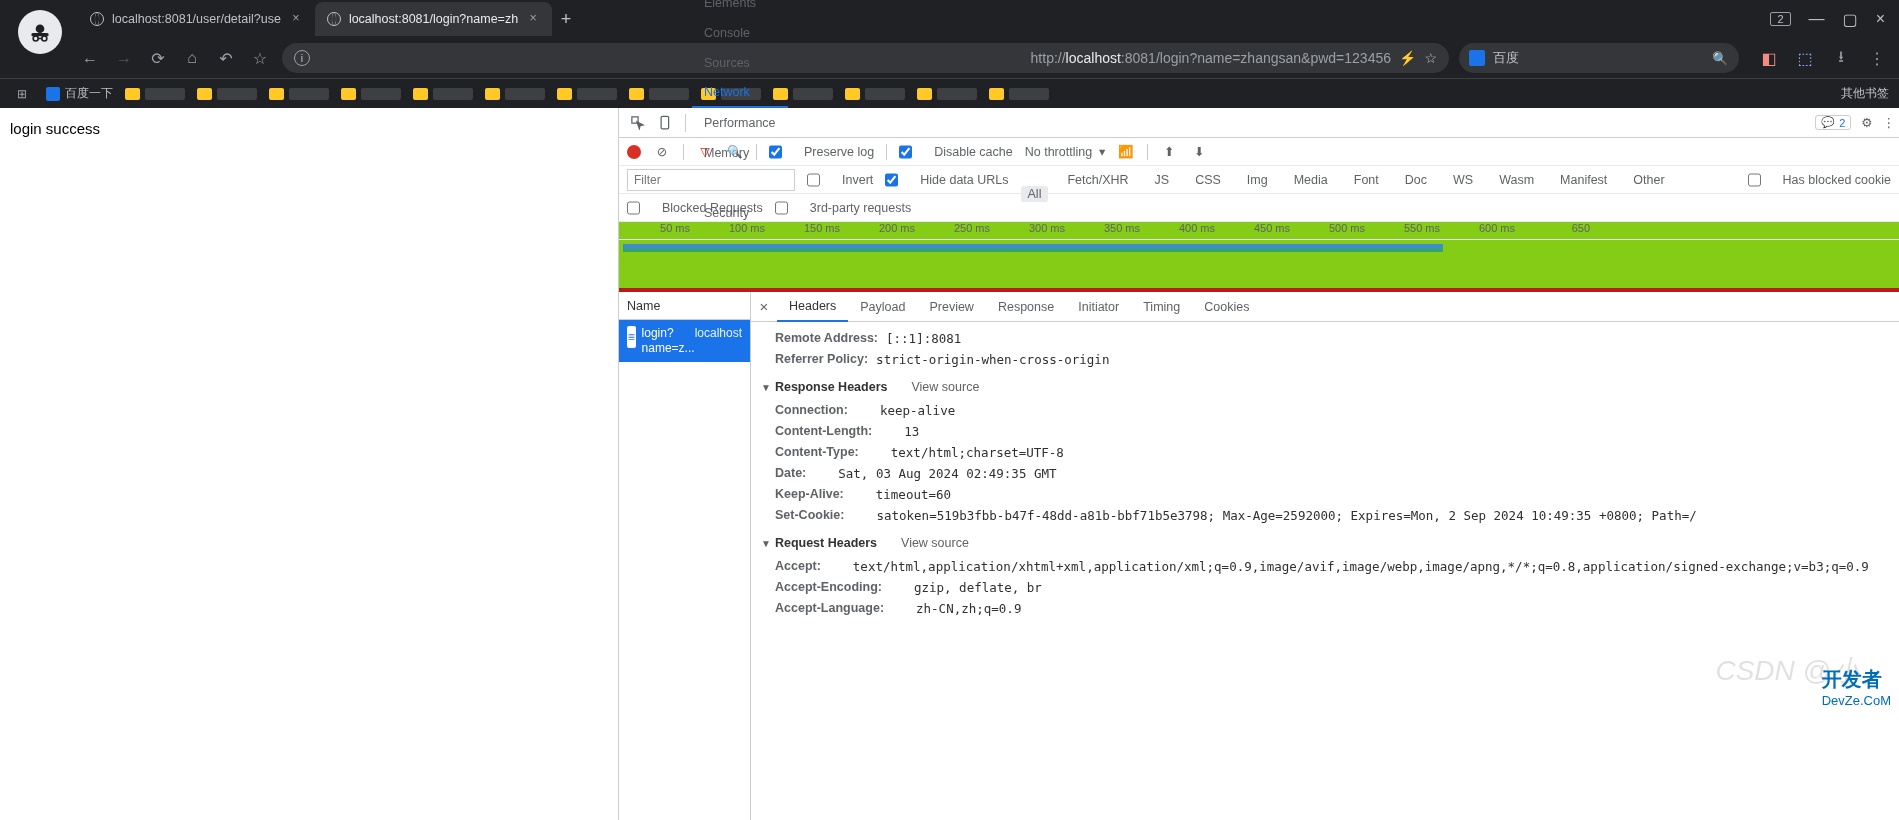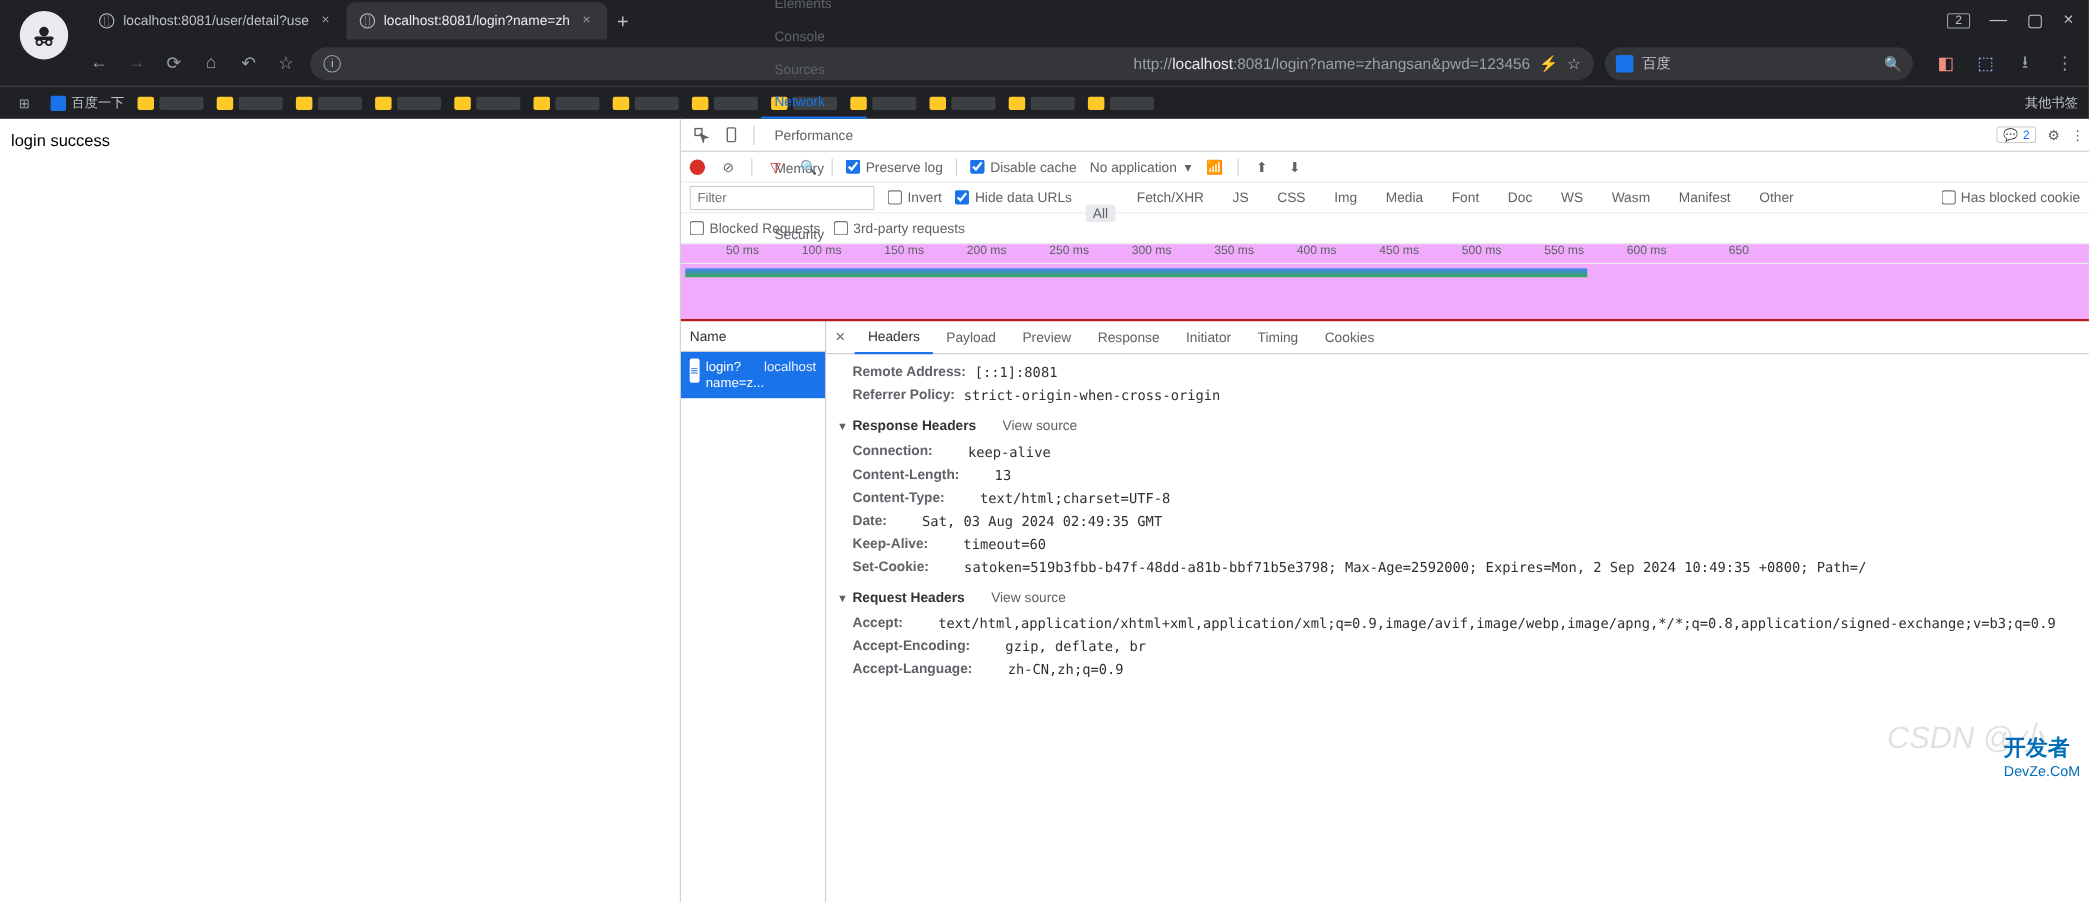--- a/index.html
+++ b/index.html
@@ -46,29 +46,29 @@
 .dt-tool{ width:28px; display:flex; align-items:center; justify-content:center; color:#5f6368;}
 .dt-tab{ padding:0 12px; height:30px; display:flex; align-items:center; color:#5f6368;}
 .dt-tab.active{ color:#1a73e8; border-bottom:2px solid #1a73e8;}
 .dt-right{ margin-left:auto; display:flex; align-items:center; gap:10px; color:#5f6368;}
 .msgbadge{ display:flex;align-items:center;gap:4px;color:#1a73e8;border:1px solid #cacdd1;border-radius:3px;padding:0 5px;font-size:11px;}
 
 
 .ntrow{ display:flex; align-items:center; height:28px; border-bottom:1px solid #e8eaed; padding:0 8px; gap:12px; color:#5f6368;}
 .rec{ width:14px;height:14px;border-radius:50%;background:#d93025;}
 .tool{ width:18px;height:18px;display:flex;align-items:center;justify-content:center;}
-.cb{ display:flex; align-items:center; gap:5px;}
+.cb{ display:flex; gap:22px;}
 .cb input{accent-color:#1a73e8;}
 .filterinput{ width:168px; height:22px; border:1px solid #cacdd1; background:#fff; padding:0 6px; font-size:12px; color:#888;}
 .pill{ padding:1px 7px; border-radius:3px;}
 .pill.sel{ background:#e8eaed;margin-top:28px;}
 .chips{display:flex;gap:12px;align-items:center;}
 
 
-.timeline{ height:70px; border-bottom:2px solid #b91c1c; position:relative; background:#f0abfc;}
+.timeline{ height:70px; border-bottom:4px solid #b91c1c; position:relative; background:#84cc16;}
 .ticks{ display:flex; height:18px; border-bottom:1px solid #e8eaed; font-size:11px; color:#5f6368;}
 .ticks div{ width:75px; text-align:right; padding-right:4px;}
 .bar{ position:absolute; top:22px; height:8px; background:linear-gradient(#4285f4,#34a853); left:4px; width:820px;}
 
 
 .netbody{ flex:1; display:flex; overflow:hidden;}
 .reqlist{ width:132px; border-right:1px solid #cacdd1; display:flex; flex-direction:column;}
 .reqhdr{ height:28px; border-bottom:1px solid #cacdd1; padding:0 8px; display:flex; align-items:center; font-weight:400; color:#333;}
 .reqitem{ padding:6px 8px; display:flex; gap:6px; background:#1a73e8; color:#fff; font-size:12px;}
 .reqitem .doc{width:18px;height:22px;background:#fff;border-radius:2px;display:flex;align-items:center;justify-content:center;}
@@ -269,21 +269,21 @@
       <span style="width:1px;height:16px;background:#cacdd1"></span>
       <label class="cb">
           <input type="checkbox" checked="" style="">
           <span>Preserve log</span>
         </label>
       <span style="width:1px;height:16px;background:#cacdd1"></span>
       <label class="cb">
           <input type="checkbox" checked="" style="">
           <span>Disable cache</span>
         </label>
-      <span><span>No application</span> &nbsp;▾</span>
+      <span><span>No throttling</span> &nbsp;▾</span>
       <span class="tool">📶</span>
       <span style="width:1px;height:16px;background:#cacdd1"></span>
       <span class="tool">⬆</span>
       <span class="tool">⬇</span>
     </div>
 
     <div class="ntrow">
       <input class="filterinput" placeholder="Filter" style="">
       <label class="cb">
           <input type="checkbox" style="">

